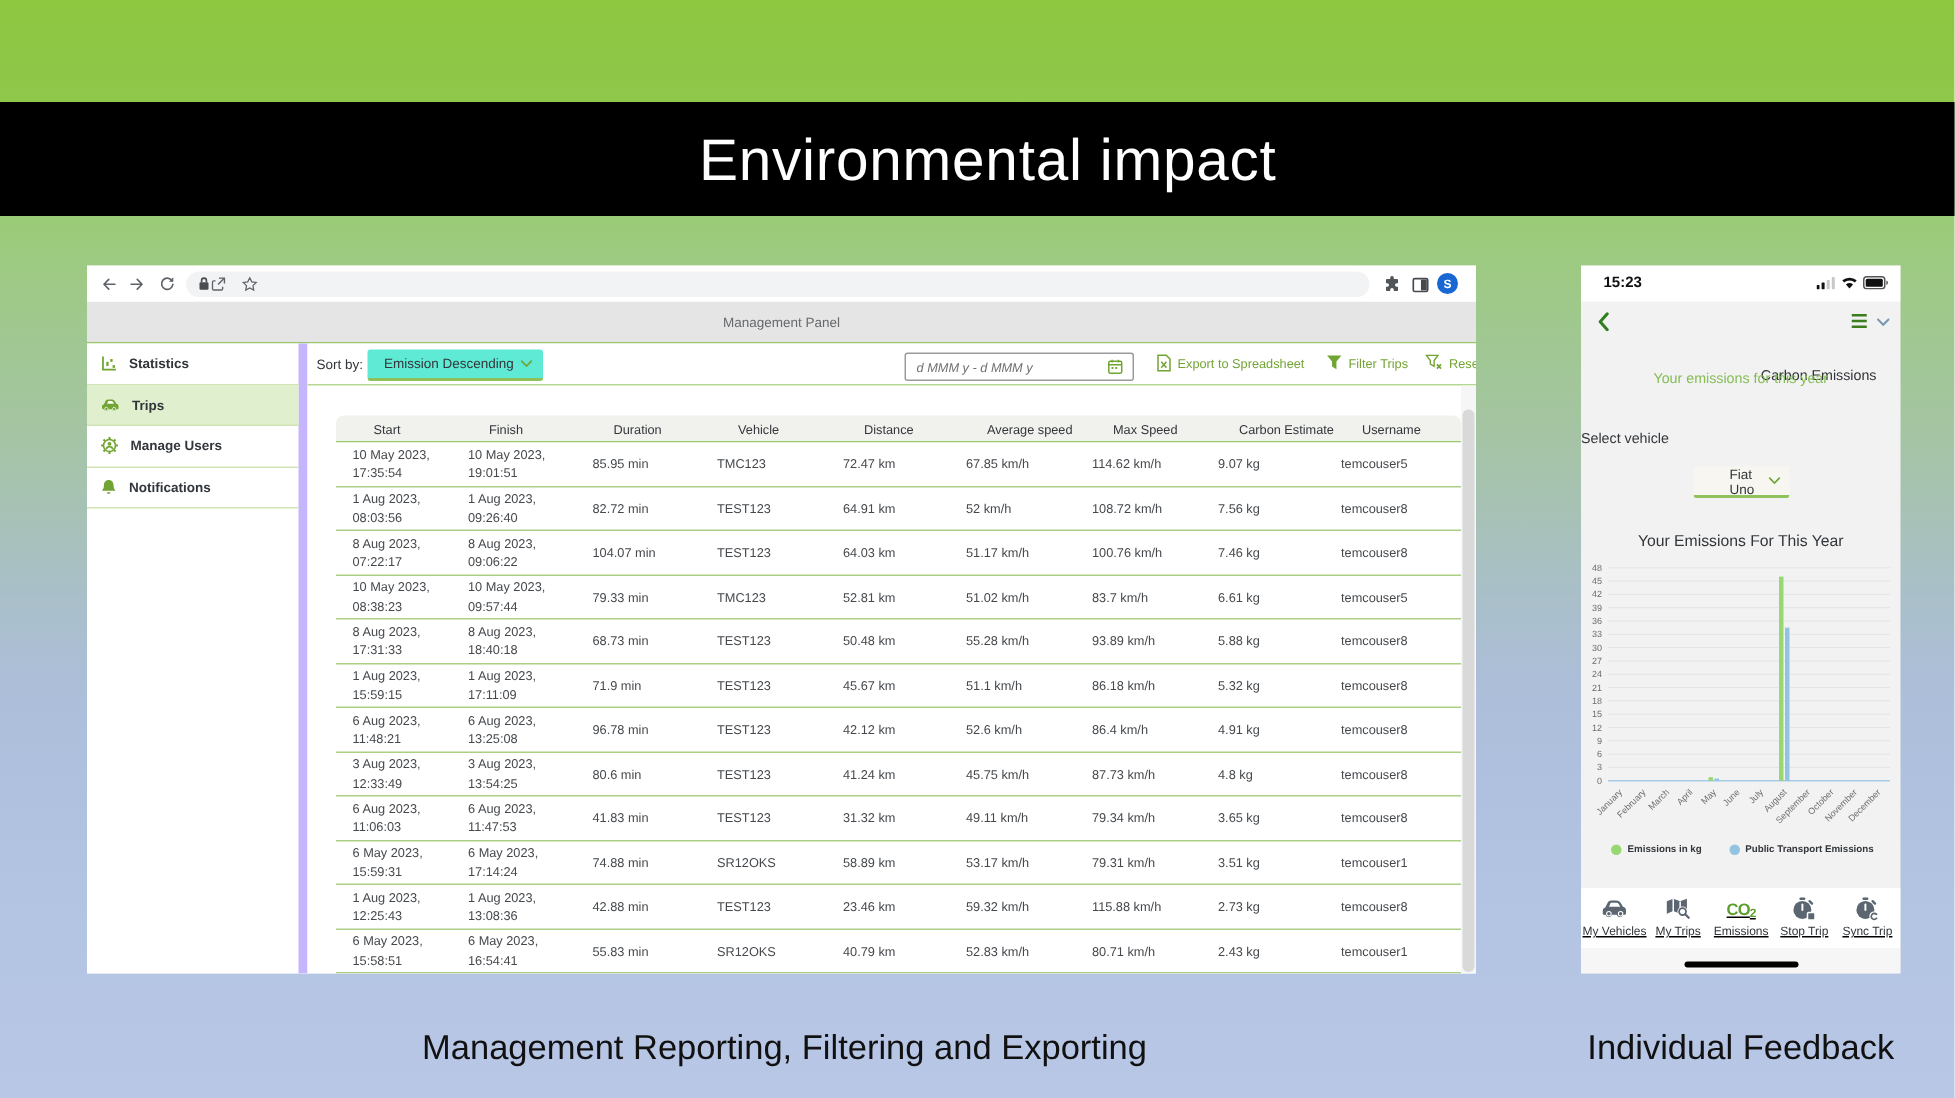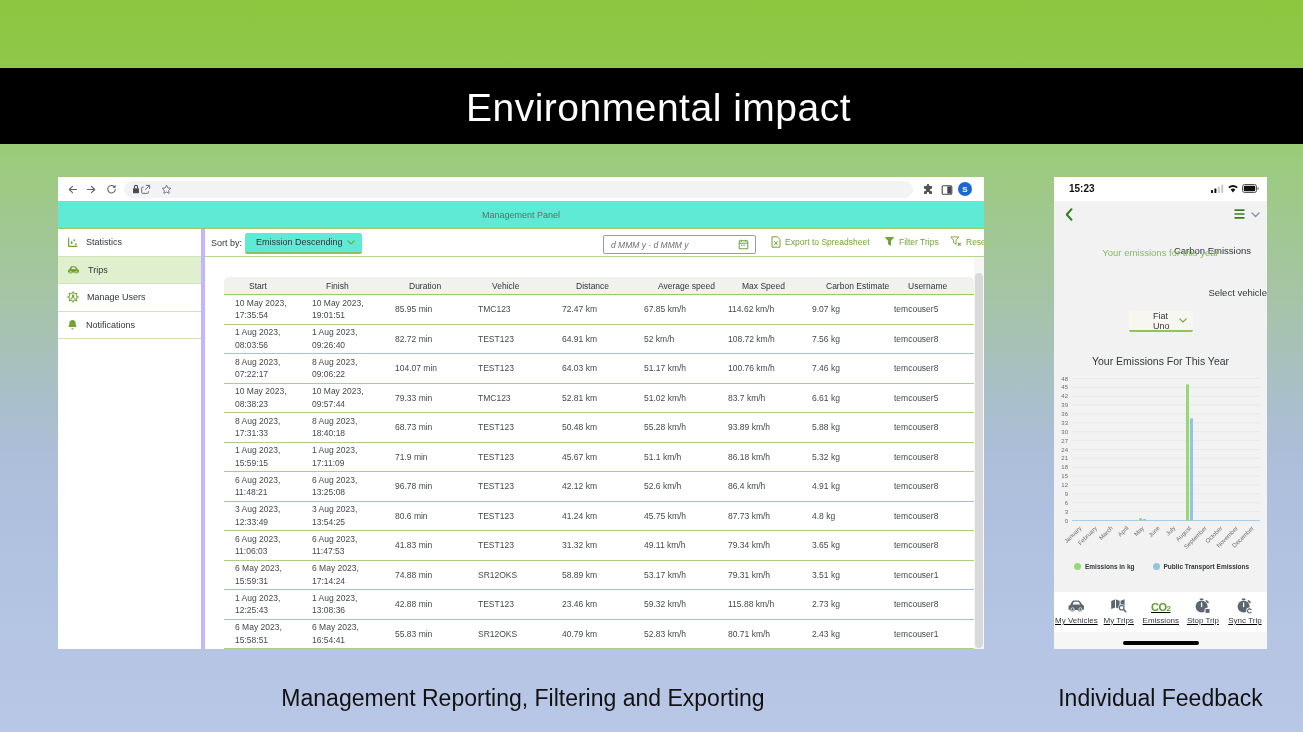--- a/index.html
+++ b/index.html
@@ -25,24 +25,24 @@
   
   .browser { position:absolute; left:58px; top:177px; width:926px; height:472px; background:#fff; overflow:hidden; }
   .chrome { height:24px; background:#fff; position:relative; }
   .chrome .navic { position:absolute; top:7px; }
   .omnibox { position:absolute; left:66px; top:3.5px; width:789px; height:17px; border-radius:8.5px;
     background:#f1f3f4; display:flex; align-items:center; }
   .omnibox .lock { margin-left:8px; }
   .omnibox .url { margin-left:6px; font-size:9px; color:#3b3f42; flex:1; white-space:nowrap; }
   .chrome .avatar { position:absolute; left:900px; top:5px; width:14px; height:14px; border-radius:50%;
     background:#1967d2; color:#fff; font-size:8px; font-weight:bold; display:flex; align-items:center; justify-content:center; }
-  .mgmt-bar { height:27px; background:#5eead4; display:flex; align-items:center; justify-content:center;
+  .mgmt-bar { height:27px; background:#e5e5e5; display:flex; align-items:center; justify-content:center;
     font-size:9px; color:#676a6d; }
   .b-content { display:flex; height:421px; border-top:1px solid #9bc56b; }
-  .sidebar { width:147px; border-right:4px solid #c4b5fd; background:#fff; }
+  .sidebar { width:147px; border-right:6px solid #c4b5fd; background:#fff;font-weight:bold; }
   .s-item { height:27.5px; border-bottom:1px solid #cfe3b3; display:flex; align-items:center; padding-left:9px; }
   .s-item .s-label { margin-left:8px; font-size:9px; color:#32363a; }
   .s-item.active { background:#e0efce; }
   .main { flex:1; position:relative; background:#fff; }
   .toolbar { position:absolute; left:0; top:0; right:0; height:28px; border-bottom:1px solid #b5d78f; }
   .sort-label { position:absolute; left:6px; top:9px; font-size:9px; color:#32363a; }
   .sel-box { position:absolute; left:40px; top:3.5px; width:117px; height:21px; background:#5eead4;
     border-bottom:2px solid #8fc158; border-radius:2px; display:flex; align-items:center; }
   .sel-box .sel-text { margin-left:11px; font-size:9px; color:#32363a; flex:1; }
   .sel-box .chev { margin-right:7px; }
@@ -70,21 +70,21 @@
   .phone { position:absolute; left:1054px; top:177px; width:213px; height:472px; background:#f2f2f2; overflow:hidden; }
   .p-status { height:24px; background:#fff; position:relative; }
   .p-status .p-time { position:absolute; left:15px; top:6px; font-size:10px; font-weight:bold; color:#111; }
   .p-status .p-icons { position:absolute; right:8px; top:7px; display:flex; align-items:center; gap:3px; }
   .p-nav { height:27px; position:relative; }
   .p-nav .p-back { position:absolute; left:11px; top:7px; }
   .p-nav .p-title { position:absolute; left:0; right:16px; top:8px; text-align:right; font-size:9.5px; color:#2f3237;margin-top:36px; }
   .p-nav .p-menu { position:absolute; right:22px; top:8px; }
   .p-nav .p-nav-chev { position:absolute; right:7px; top:11px; }
   .p-heading { position:absolute; left:0; width:213px; top:70px; text-align:center; font-size:9.5px; color:#85bd55; }
-  .p-select-label { position:absolute; left:0; width:213px; top:110px; text-align:right; font-size:9.5px; color:#32363a; }
+  .p-select-label { position:absolute; left:0; width:213px; top:110px; text-align:left; font-size:9.5px; color:#32363a; }
   .p-dropdown { position:absolute; left:75px; top:134px; width:64px; height:21px; background:#f7f6f1;
     border-bottom:2px solid #90c25e; border-radius:2px; display:flex; align-items:center; }
   .p-dropdown .p-veh { margin-left:24px; font-size:9px; color:#32363a; flex:1; }
   .p-dropdown .chev { margin-right:6px; }
   .p-chart-title { position:absolute; left:0; width:213px; top:178px; text-align:center; font-size:10.5px; color:#32363a; }
   .p-chart { position:absolute; left:0; top:195px; }
   .p-legend { position:absolute; left:20px; top:386px; display:flex; align-items:center; font-size:6.5px; font-weight:bold; color:#32363a; }
   .p-legend .dot { width:7px; height:7px; border-radius:50%; margin-right:4px; }
   .p-legend .leg2 { margin-left:18px; }
   .p-tabbar { position:absolute; left:0; top:415px; width:213px; height:40px; background:#fff;

